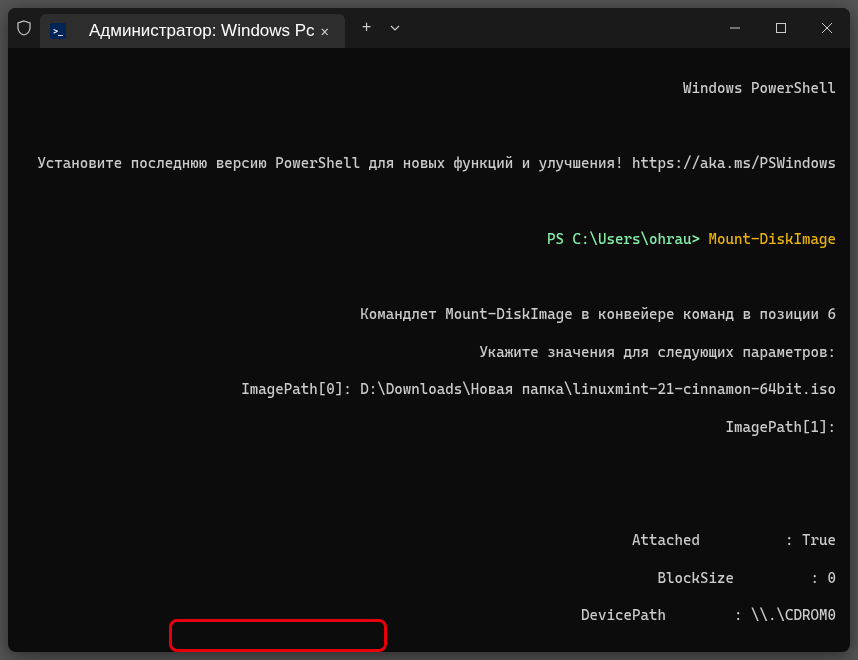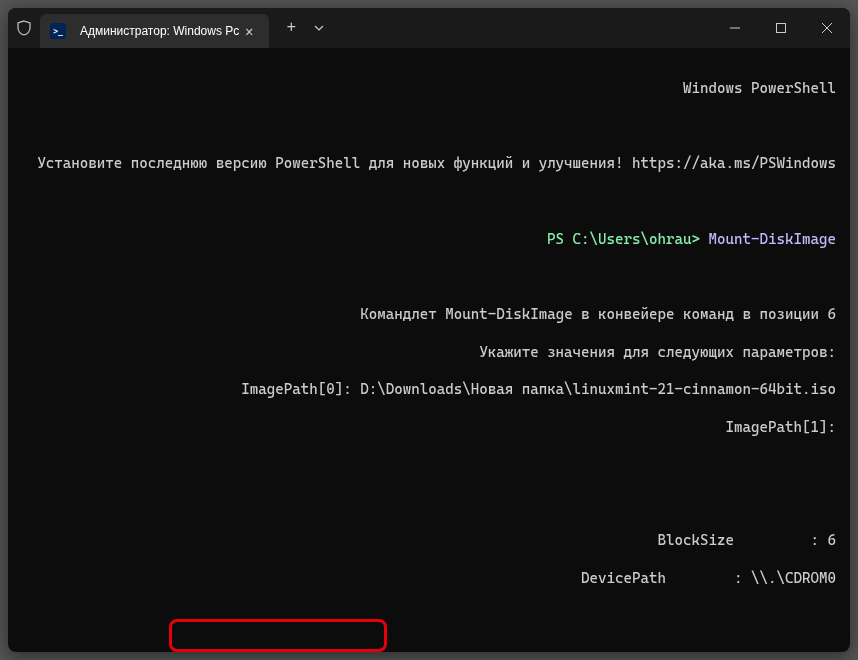--- a/index.html
+++ b/index.html
@@ -42,23 +42,23 @@
       align-items: center;
       background: #2d2d2d;
       border-radius: 6px 6px 0 0;
       height: 34px;
       margin-top: 6px;
       padding: 0 10px;
       min-width: 210px;
     }
     .tab-title {
       color: #fff;
-      font-size: 12px;
+      font-size: 17px;
       font-family: 'Segoe UI', sans-serif;
-      margin-left: 14px;
+      margin-left: 23px;
       flex: 1;
       white-space: nowrap;
       overflow: hidden;
       text-overflow: ellipsis;
     }
     .tab-close {
       color: #ccc;
       font-size: 14px;
       width: 20px;
       height: 20px;
@@ -108,21 +108,21 @@
       padding: 12px 14px;
       font-size: 14.5px;
       line-height: 1.3;
       color: #cccccc;
       white-space: pre-wrap;
       word-break: break-all;
       font-family: Consolas, 'Cascadia Mono', monospace;
       position: relative;
     }
     .line { white-space: pre-wrap; text-align: right; }
-    .yellow { color: #c4b5fd; }
+    .yellow { color: #eab308; }
     .prompt { color: #86efac; }
     .highlight-box {
       border: 3px solid #e7000b;
       border-radius: 8px;
       position: absolute;
       left: 161px;
       top: 571px;
       width: 218px;
       height: 33px;
       pointer-events: none;
@@ -189,21 +189,22 @@
 <div class="line">Установите последнюю версию PowerShell для новых функций и улучшения! https://aka.ms/PSWindows</div>
 <div class="line">&nbsp;</div>
 <div class="line"><span class="prompt">PS C:\Users\ohrau&gt; </span><span class="yellow">Mount-DiskImage</span></div>
 <div class="line">&nbsp;</div>
 <div class="line">Командлет Mount-DiskImage в конвейере команд в позиции 6</div>
 <div class="line">Укажите значения для следующих параметров:</div>
 <div class="line">ImagePath[0]: D:\Downloads\Новая папка\linuxmint-21-cinnamon-64bit.iso</div>
 <div class="line">ImagePath[1]:</div>
 <div class="line">&nbsp;</div>
 <div class="line">&nbsp;</div>
-<div class="line">BlockSize         : 6</div>
+<div class="line">Attached          : True</div>
+<div class="line">BlockSize         : 0</div>
 <div class="line">DevicePath        : \\.\CDROM0</div>
 
 
 
 
 
 
 
 
 

